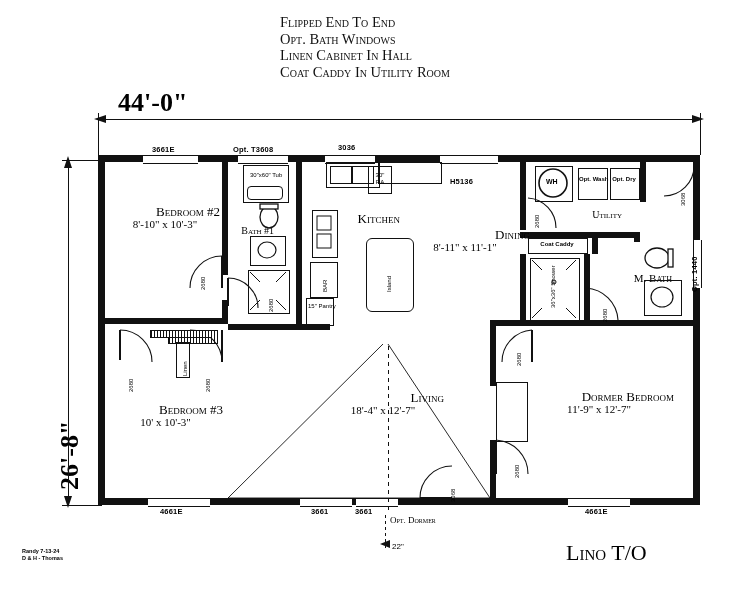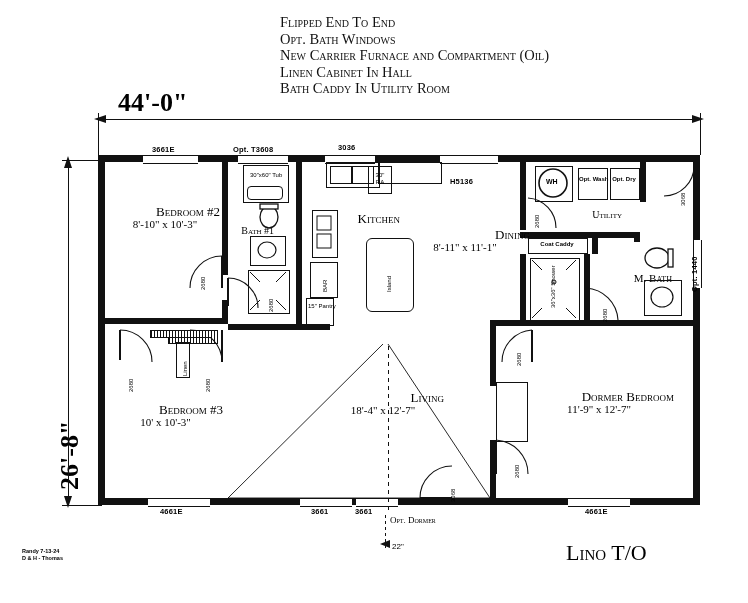--- a/index.html
+++ b/index.html
@@ -113,23 +113,22 @@
   }
 </style>
 </head>
 <body>
 
 <div id="page">
 
   <div class="abs" style="left:280px;top:14px;">
     <div class="note">Flipped End To End</div>
     <div class="note">Opt. Bath Windows</div>
-    <div class="note">New Carrier Furnace and Compartment (Oil)</div>
     <div class="note">Linen Cabinet In Hall</div>
-    <div class="note">Bath Caddy In Utility Room</div>
+    <div class="note">Coat Caddy In Utility Room</div>
   </div>
 
   <div class="abs bold-dim" style="left:118px;top:88px;">44'-0"</div>
 
   <div class="abs dimline" style="left:98px;top:119px;width:602px;"></div>
   <div class="abs dimlinev" style="left:98px;top:113px;height:42px;"></div>
   <div class="abs dimlinev" style="left:700px;top:113px;height:42px;"></div>
   <div class="abs" style="left:94px;top:115px;">
     <svg width="14" height="10">
         <path d="M0,4 L12,0 L12,8 Z" fill="#111"></path>

